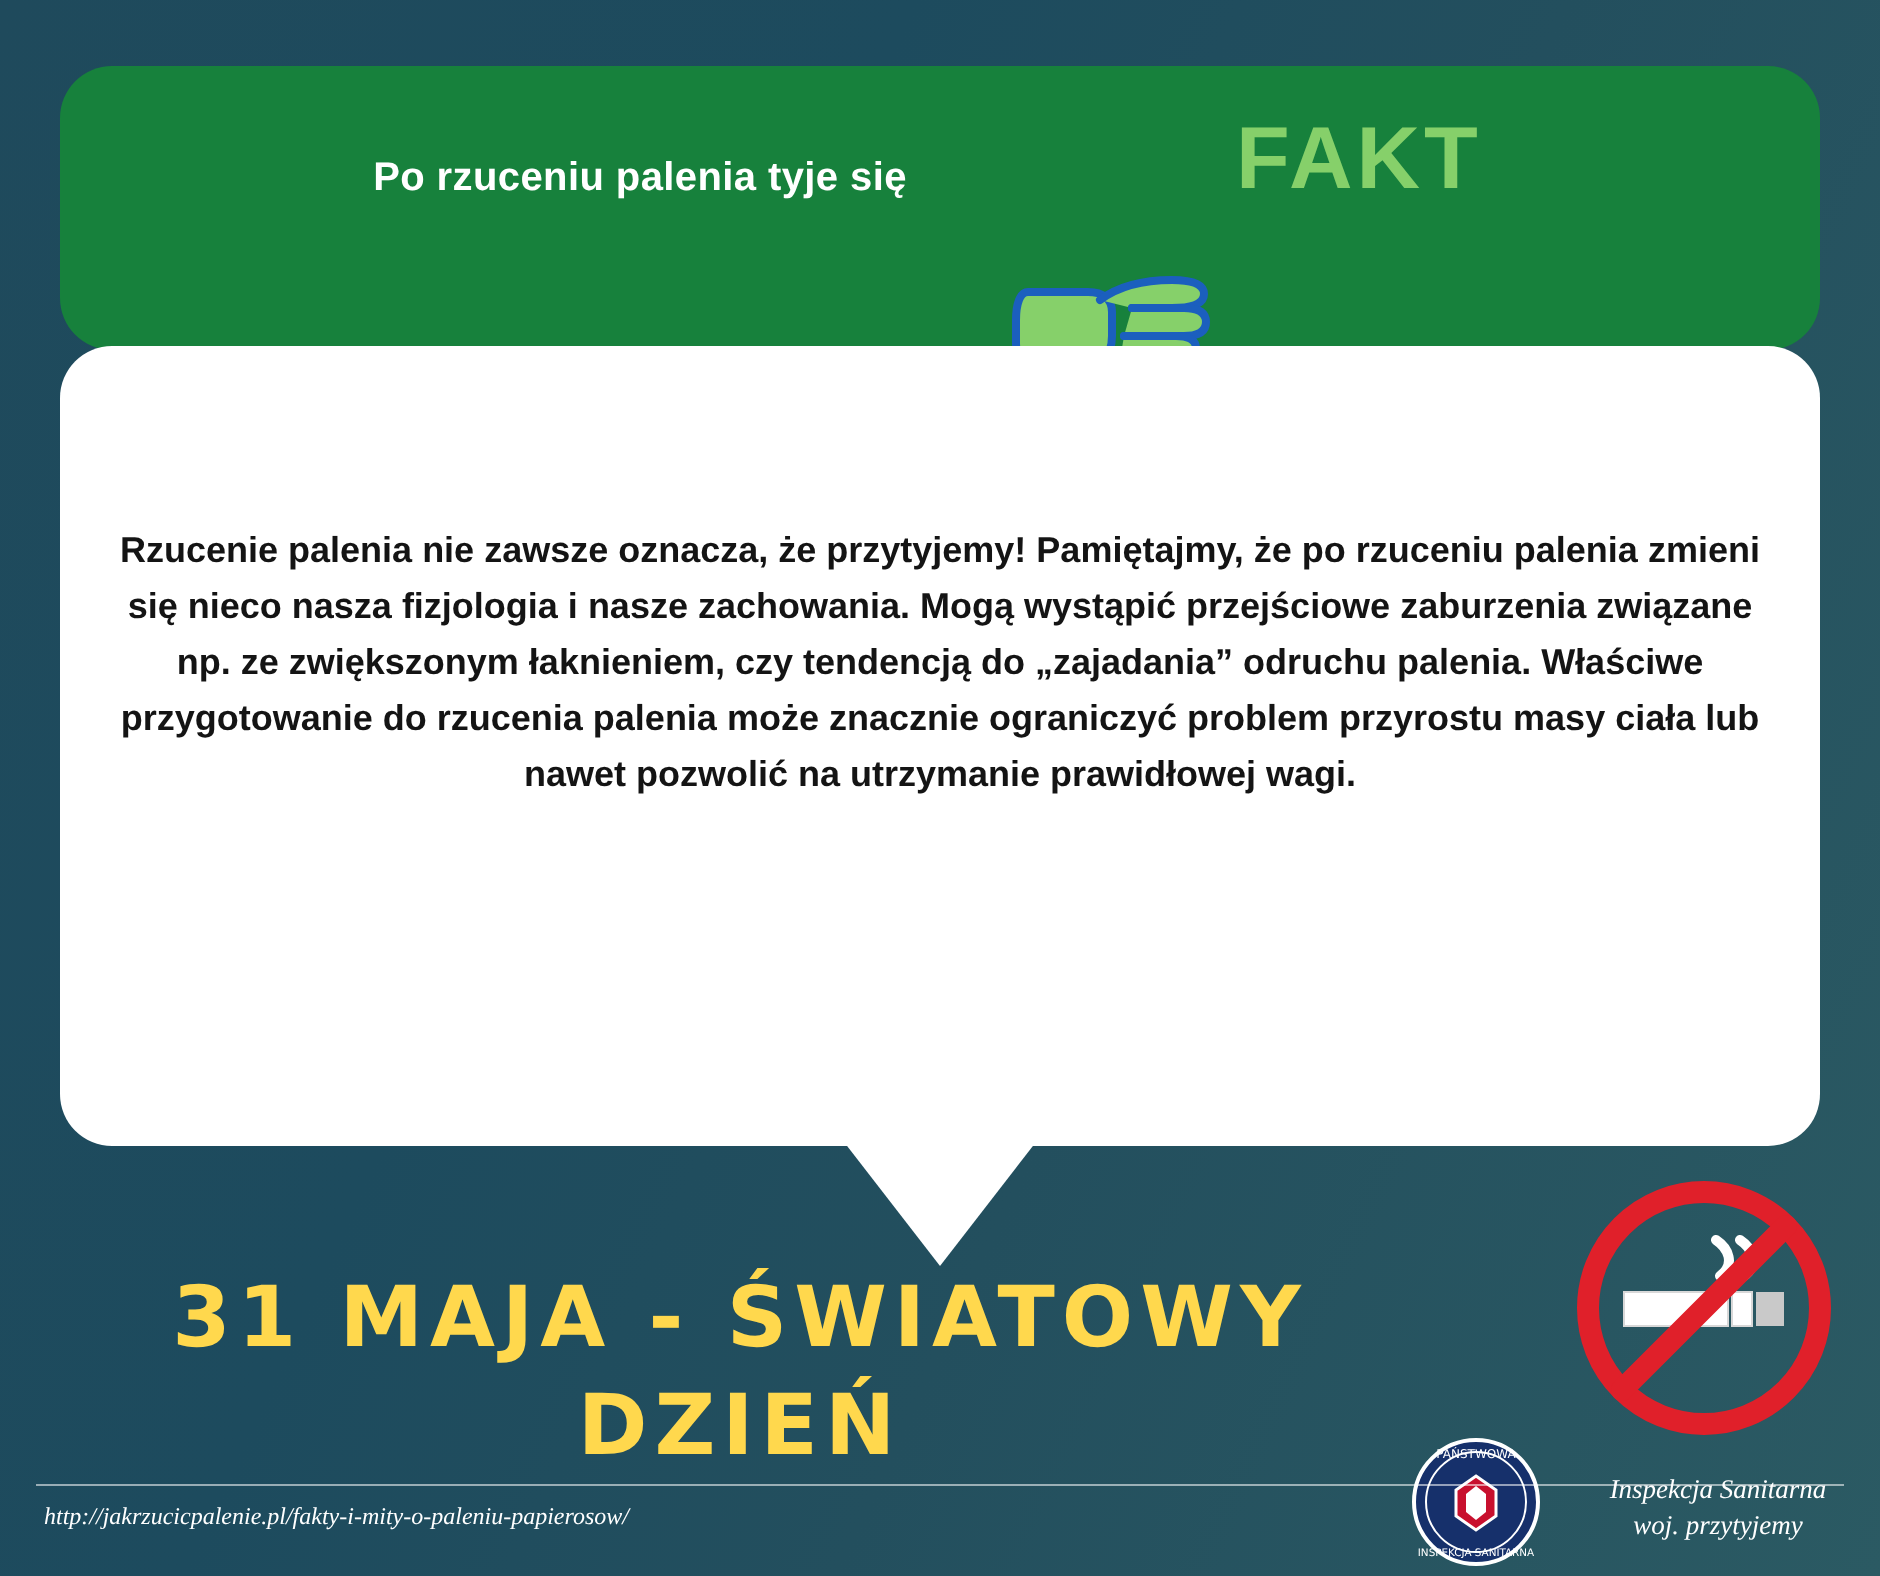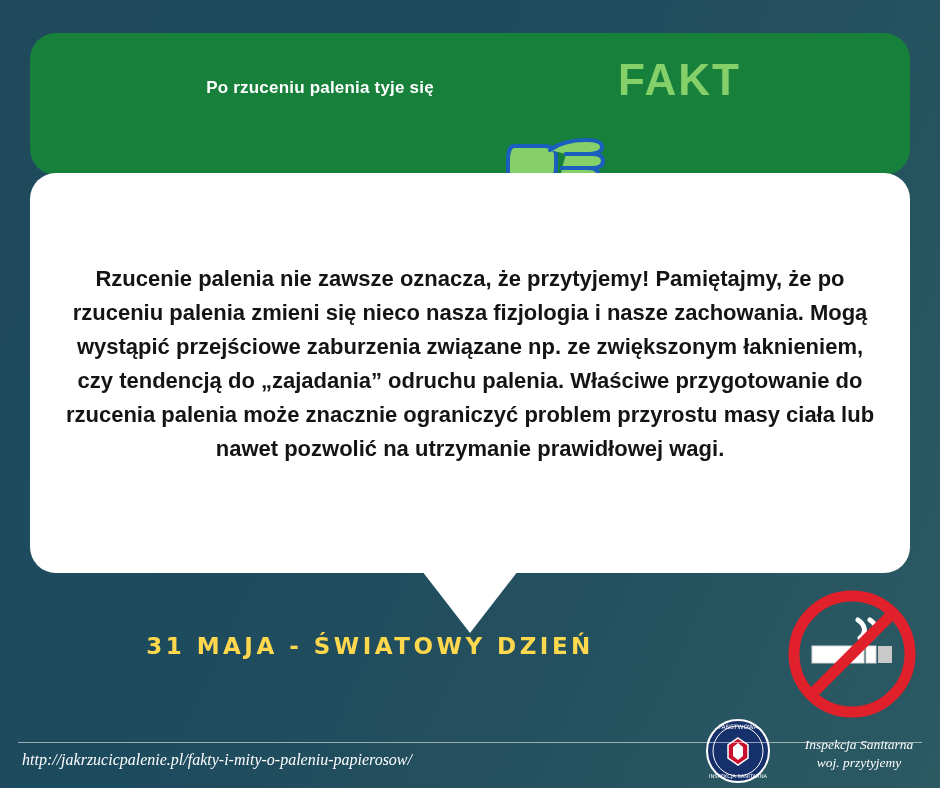--- a/index.html
+++ b/index.html
@@ -39,21 +39,21 @@
     border-right: 48px solid transparent;
     border-top: 62px solid #17813c;
   }
   .headline {
     position: absolute;
     left: 60px;
     top: 78px;
     width: 520px;
     text-align: center;
     color: #ffffff;
-    font-size: 17px;
+    font-size: 20px;
     font-weight: bold;
     letter-spacing: 0.2px;
   }
   .fakt {
     position: absolute;
     left: 618px;
     top: 58px;
     color: #86d06a;
     font-size: 44px;
     font-weight: bold;
@@ -88,48 +88,48 @@
     border-right: 48px solid transparent;
     border-top: 62px solid #ffffff;
   }
   .body-text {
     position: absolute;
     left: 60px;
     top: 262px;
     width: 820px;
     text-align: center;
     color: #141414;
-    font-size: 22px;
+    font-size: 18px;
     font-weight: bold;
     line-height: 1.55;
   }
   
   .slogan {
     position: absolute;
     left: 20px;
     top: 632px;
     width: 700px;
     text-align: center;
     color: #ffd84d;
-    font-size: 23px;
+    font-size: 42px;
     font-weight: bold;
     line-height: 1.28;
     letter-spacing: 3.5px;
     font-family: "DejaVu Sans", sans-serif;
   }
   .slogan .line2 {
     display: block;
   }
   
   .url {
     position: absolute;
     left: 22px;
     top: 751px;
     color: #ffffff;
-    font-size: 16px;
+    font-size: 12px;
     font-family: "Liberation Serif", serif;
     font-style: italic;
   }
   .bottom-rule {
     position: absolute;
     left: 18px;
     top: 742px;
     width: 904px;
     height: 1px;
     background: rgba(255,255,255,0.55);

